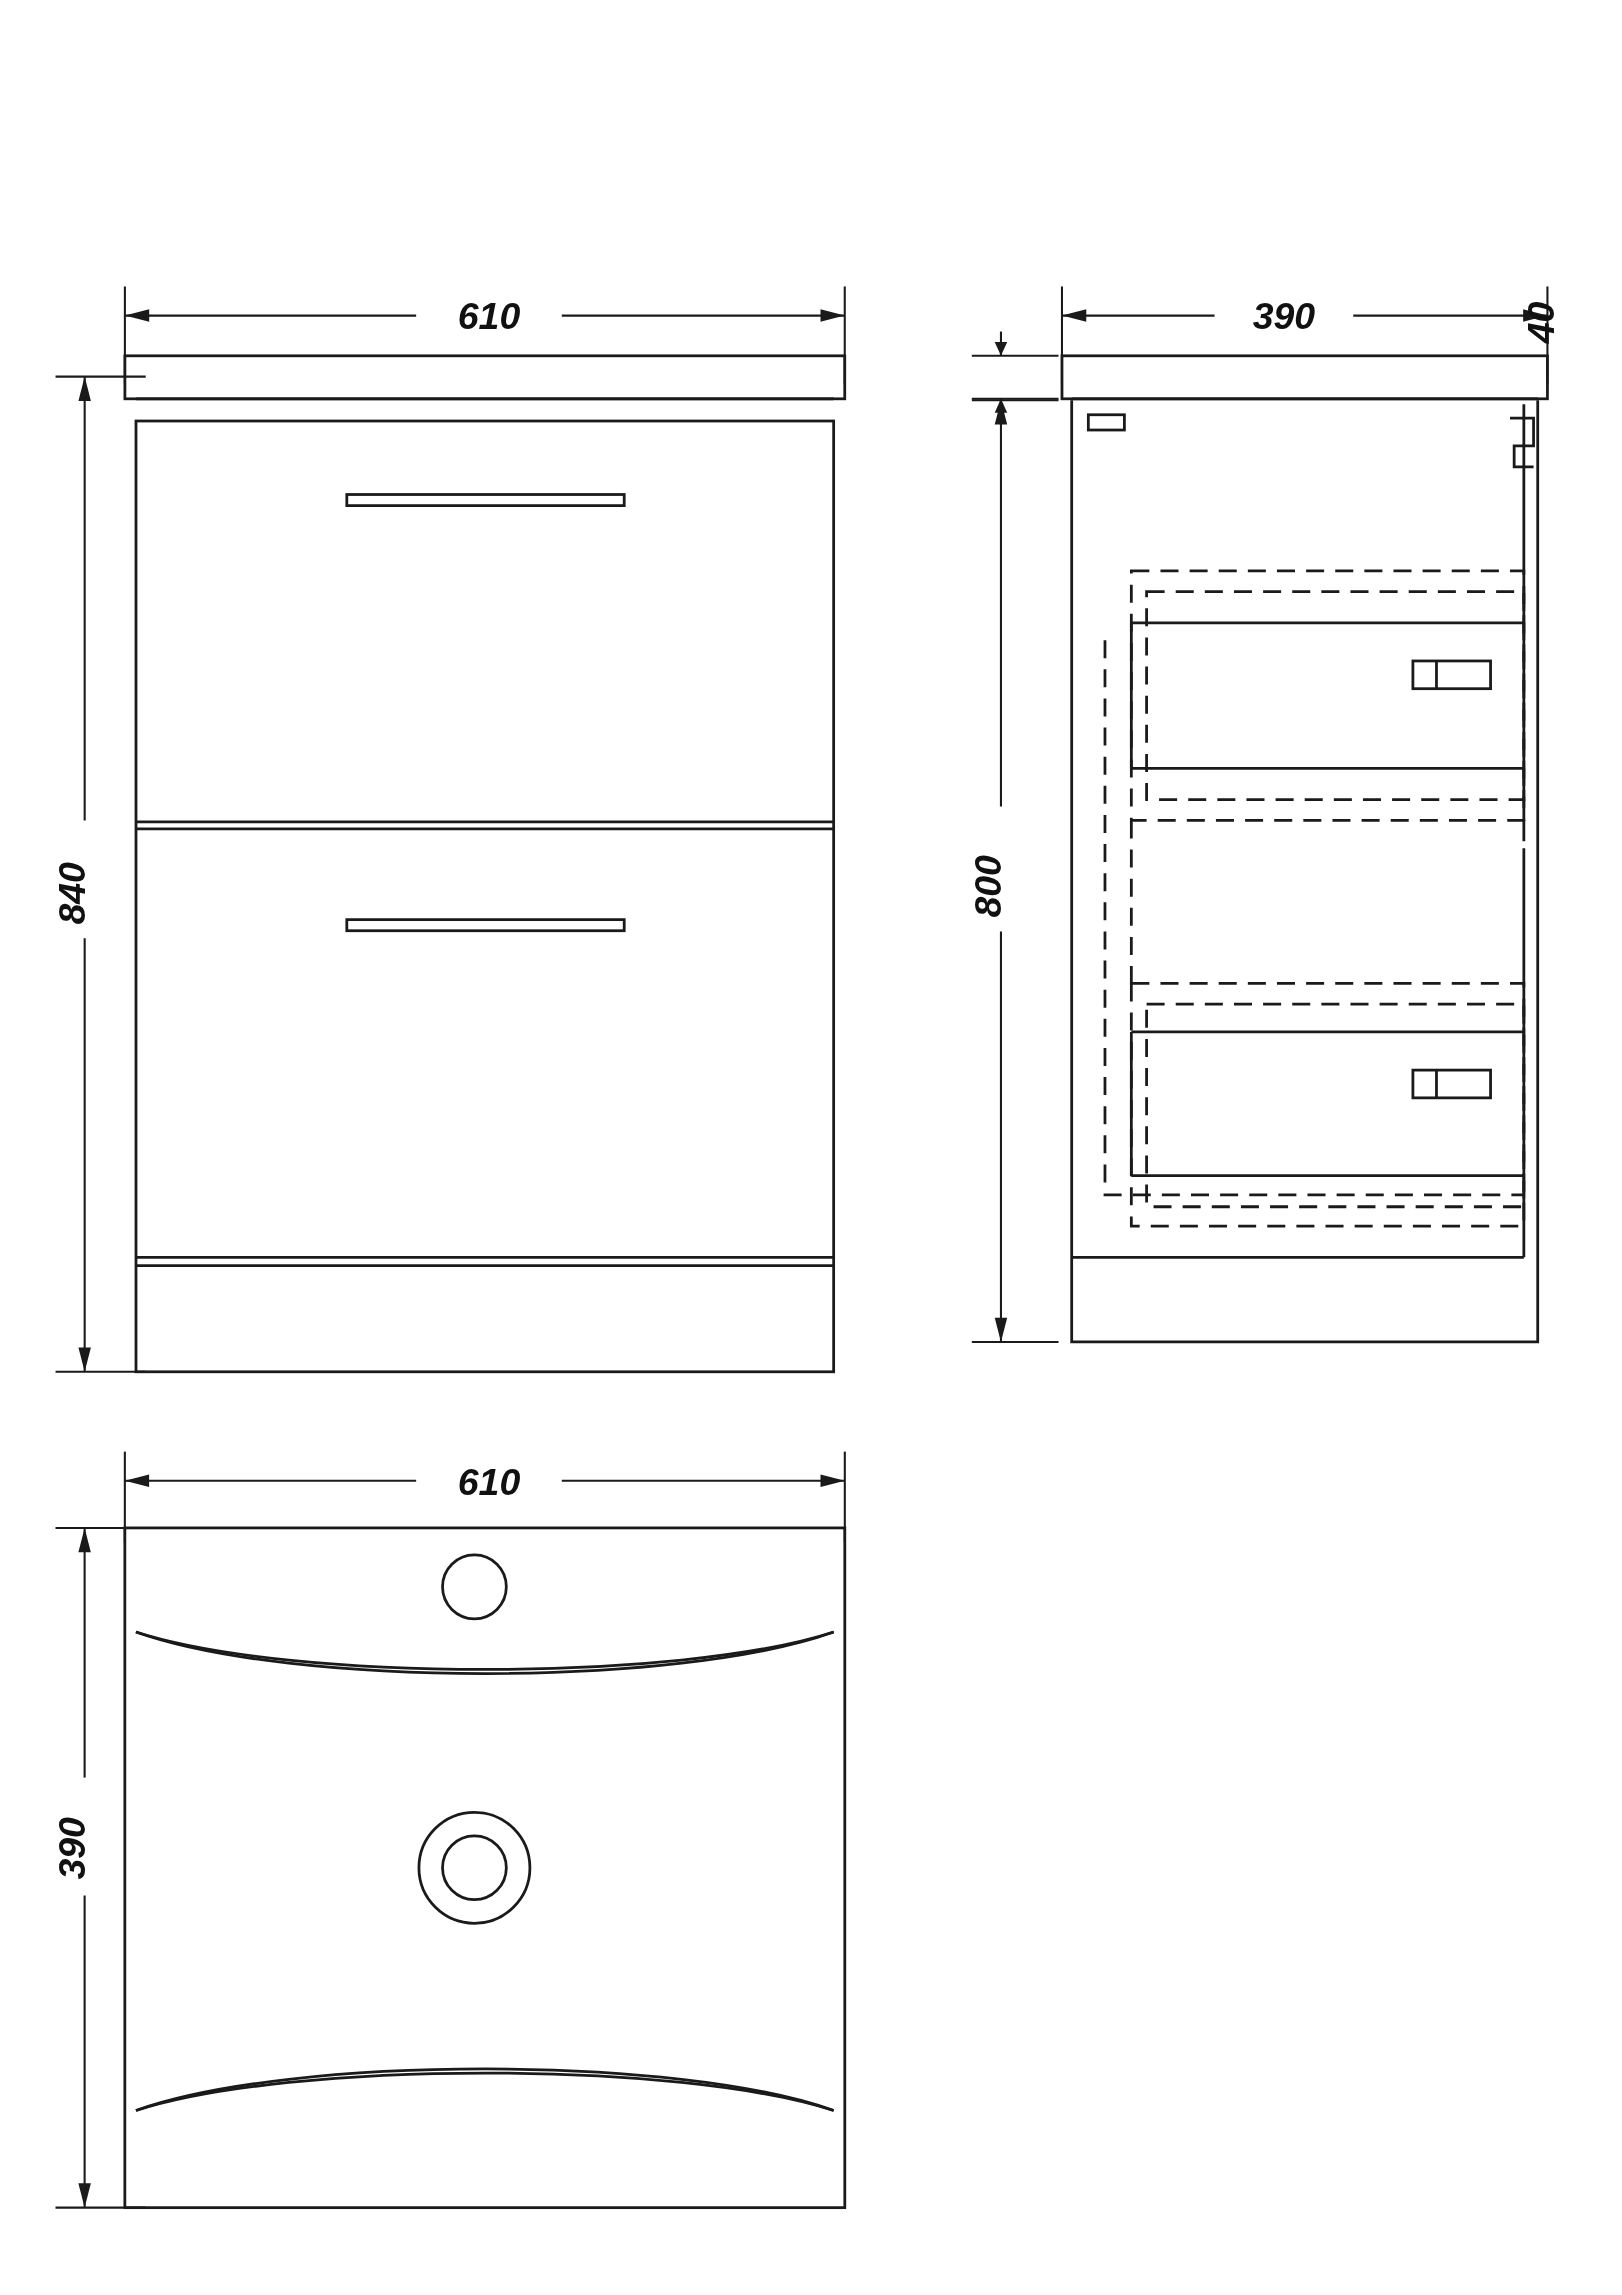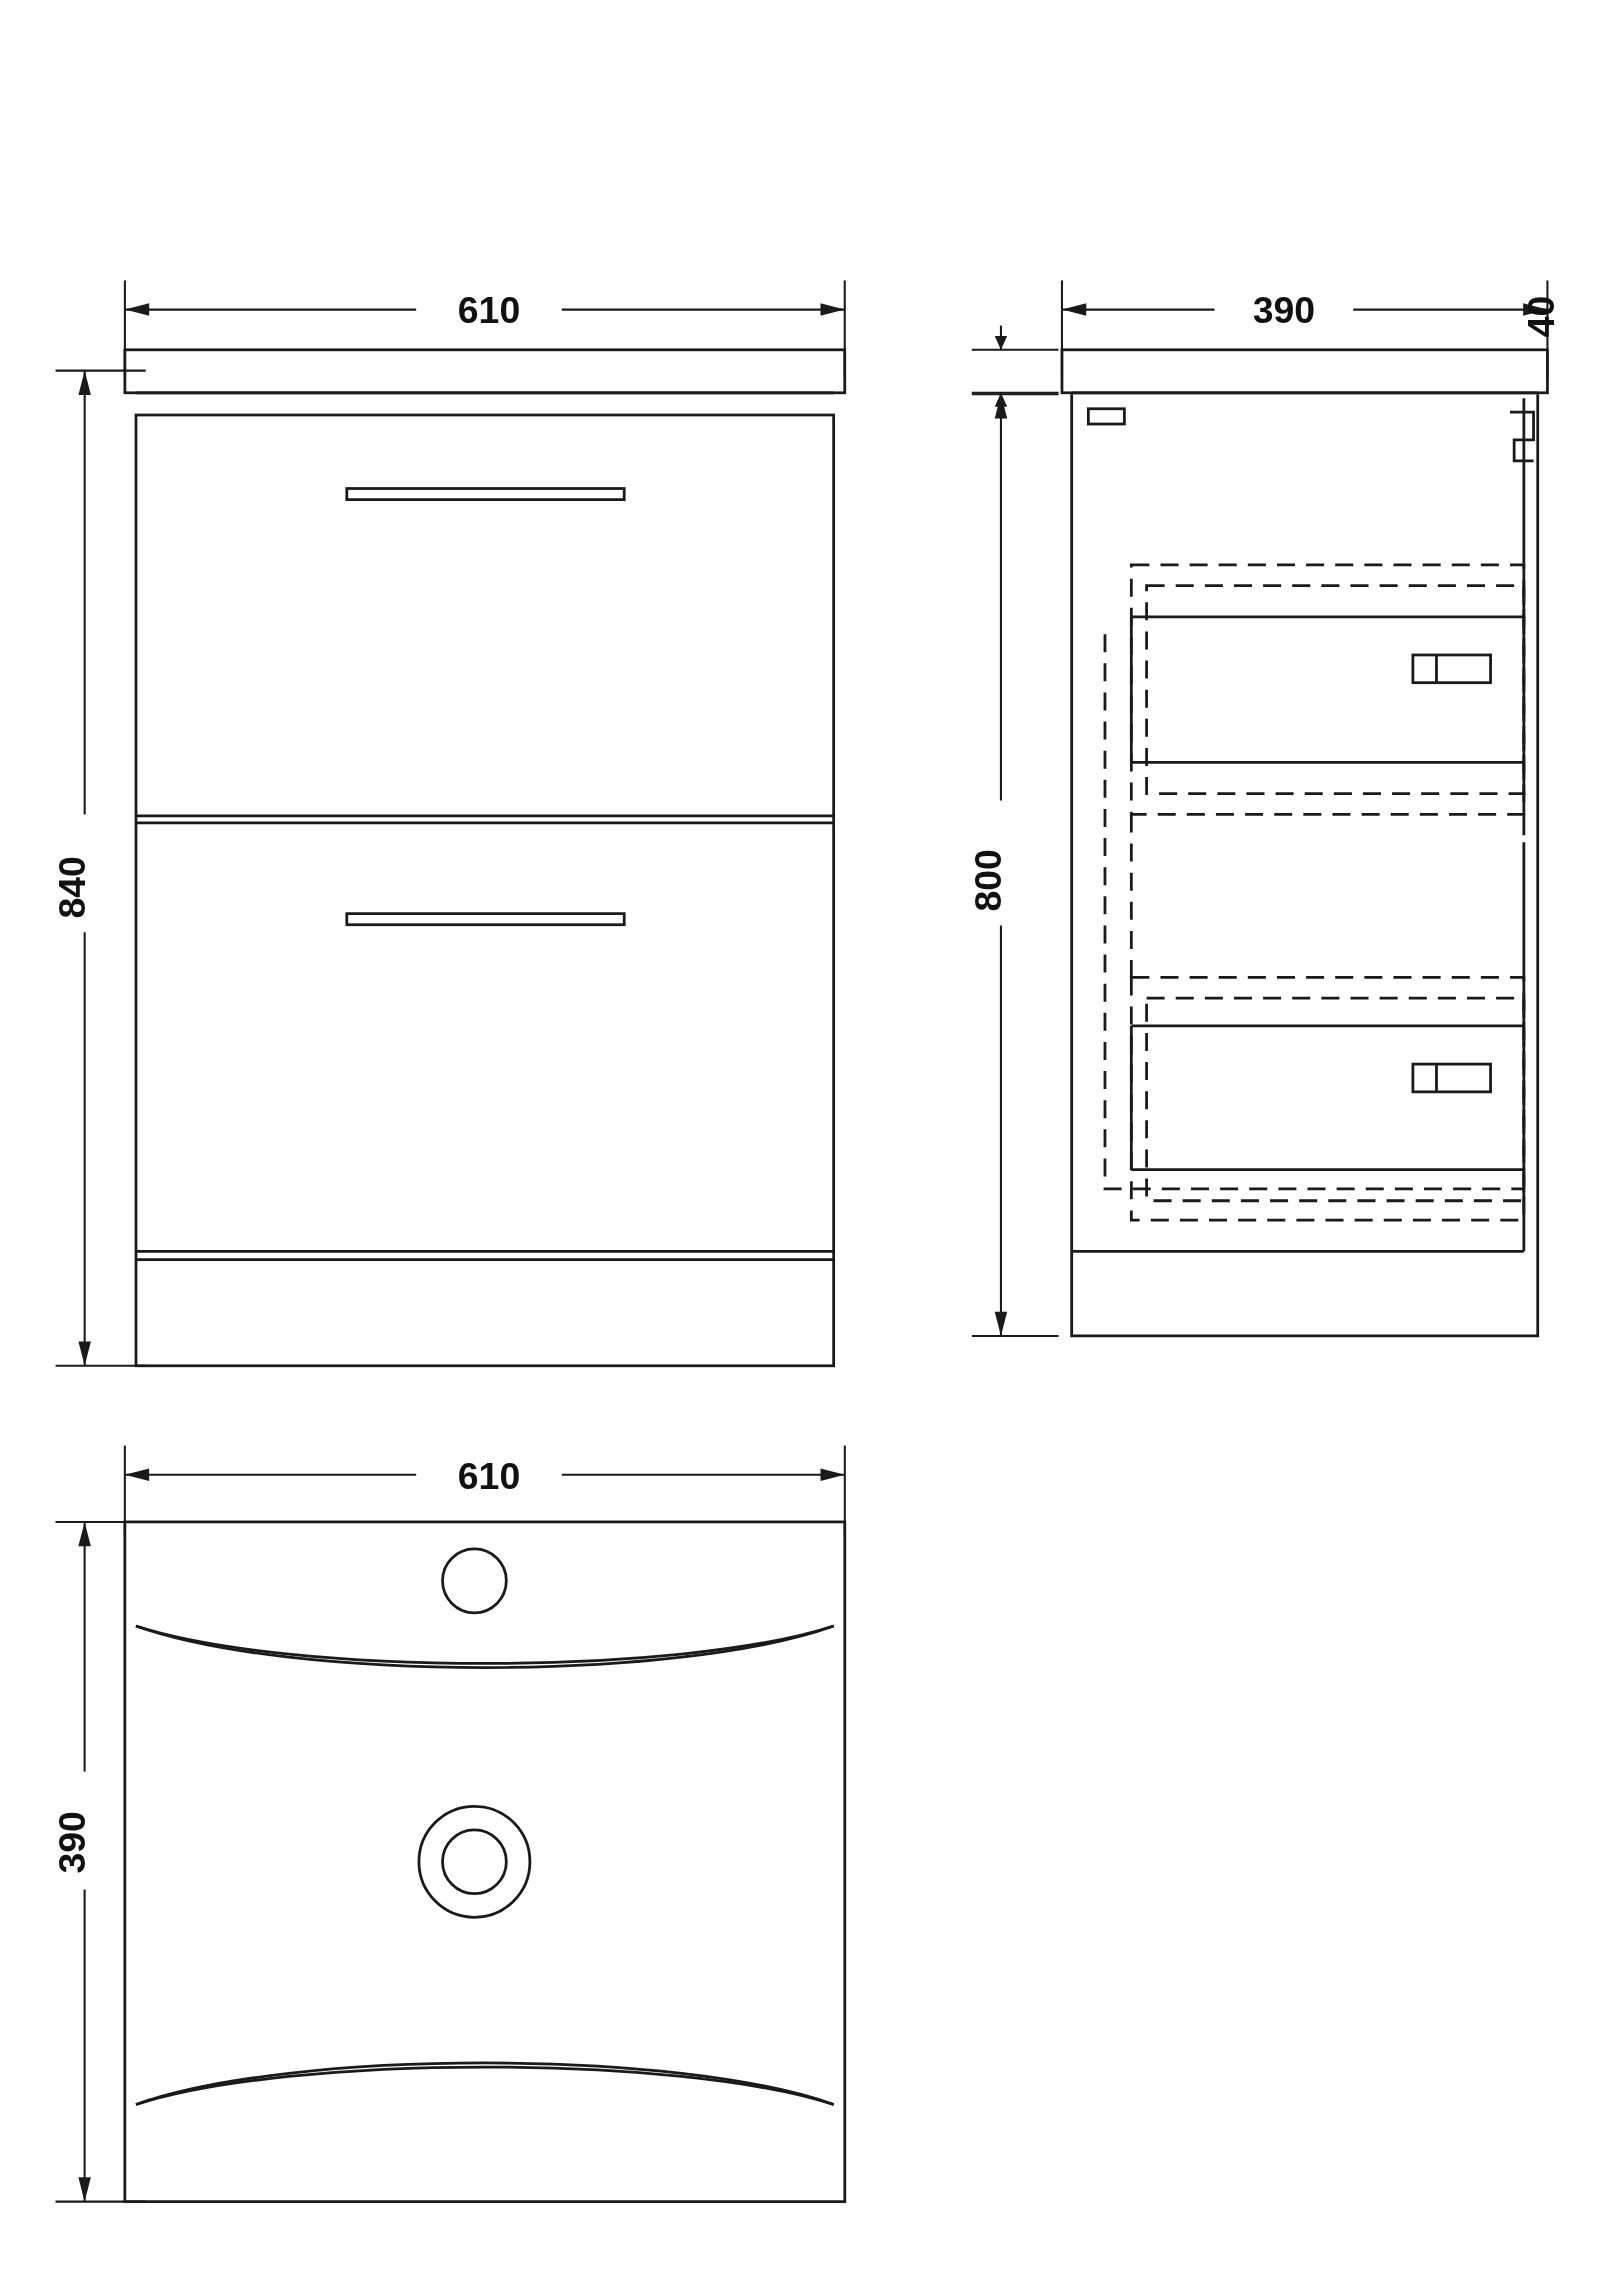--- a/index.html
+++ b/index.html
@@ -3,21 +3,21 @@
 <meta charset="utf-8">
 <style>
   html,body{margin:0;padding:0;background:#ffffff;}
   body{
     width:1623px;height:2295px;
     font-family:"Liberation Sans", sans-serif;
     color:#1a1a1a;
     position:relative;
     overflow:hidden;
   }
-  .sheet{position:absolute;left:0;top:10px;width:1623px;height:1919px;}
+  .sheet{position:absolute;left:0;top:16px;width:1623px;height:1919px;font-style:italic;}
   .view{position:absolute;}
   svg{display:block;}
   text{font-family:"Liberation Sans", sans-serif;font-weight:bold;fill:#111111;}
   .dim-label{font-size:54px;}
 </style>
 </head>
 <body>
 
 <div class="sheet">
 

